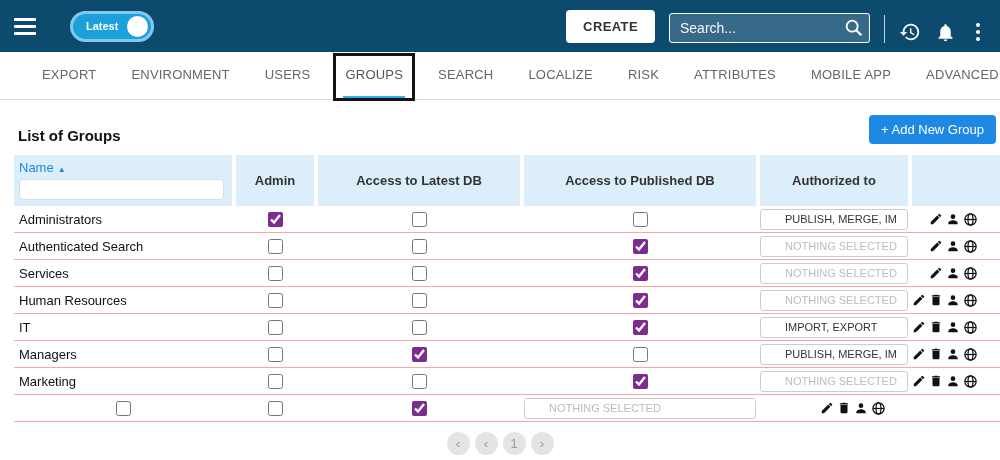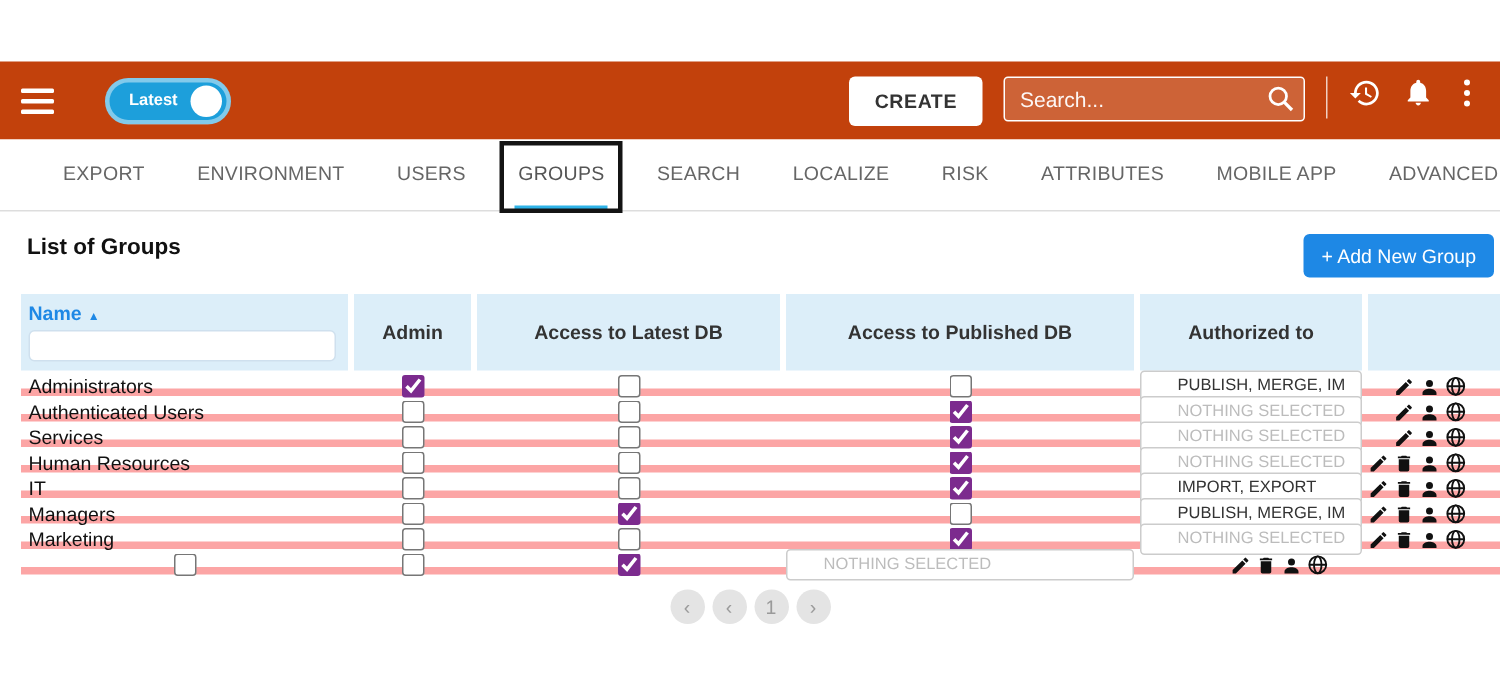--- a/index.html
+++ b/index.html
@@ -5,35 +5,35 @@
   * { box-sizing: border-box; }
   html,body { margin:0; padding:0; }
   body {
     width:1000px; height:460px; overflow:hidden;
     font-family:"Liberation Sans", sans-serif;
     background:#fff;
   }
 
   
   .topbar {
-    height:52px; background:#c2410c;
-    display:flex; align-items:center; padding:0 14px;margin-top:41px;
+    height:52px; background:#0c4a6e;
+    display:flex; align-items:center; padding:0 14px;
   }
   .hamburger { width:22px; display:flex; flex-direction:column; gap:4px; cursor:pointer; }
   .hamburger span { height:3px; background:#fff; border-radius:1px; }
 
   .toggle {
     margin-left:34px; display:flex; align-items:center; gap:9px;
     background:#1D9FDB; border:3px solid rgba(255,255,255,0.45);
     border-radius:999px; padding:2px 3px 2px 13px; cursor:pointer;
   }
   .toggle-label { color:#fff; font-size:11px; font-weight:bold; }
   .knob { width:21px; height:21px; border-radius:50%; background:#fff; display:block; }
 
-  .topbar-right { margin-left:auto; display:flex; align-items:flex-start; gap:14px; }
+  .topbar-right { margin-left:auto; display:flex; align-items:flex-end; gap:14px; }
   .create-btn {
     background:#fff; border:none; border-radius:4px; padding:9px 17px;
     font-family:inherit; font-size:13px; font-weight:bold; color:#333;
     letter-spacing:.4px; cursor:pointer;
   }
   .search { position:relative; width:201px; }
   .search input {
     width:100%; height:30px; background:rgba(255,255,255,0.18);
     border:1px solid #fff; border-radius:3px; color:#fff;
     padding:0 30px 0 10px; font-family:inherit; font-size:14px; outline:none;
@@ -56,21 +56,21 @@
     position:relative; letter-spacing:.2px; white-space:nowrap;
   }
   .tab.active { border-bottom-color:#2FB3E8; color:#555; }
   .tab.annotated::after {
     content:""; position:absolute; left:-10px; right:-10px; top:1px; bottom:-5px;
     border:3px solid #141414; pointer-events:none; z-index:5;
   }
 
   
   .page-head {
-    display:flex; align-items:flex-start; justify-content:space-between;
+    display:flex; align-items:flex-end; justify-content:space-between;
     padding:15px 4px 11px 18px;
   }
   .page-head h2 { margin:0; font-size:15px; font-weight:bold; color:#111; }
   .add-btn {
     background:#1E88E5; color:#fff; border:none; border-radius:4px;
     padding:7px 12px; font-family:inherit; font-size:13px; cursor:pointer;
   }
 
   
   .table { margin-left:14px; }
@@ -78,28 +78,28 @@
     display:grid;
     grid-template-columns:218px 78px 202px 232px 148px 1fr;
     column-gap:4px;
   }
   .thead .hcell { background:#DCEEF9; }
   .hcell.center {
     display:flex; align-items:center; justify-content:center;
     font-weight:bold; font-size:13px; color:#333;
   }
   .name-h { padding:5px 8px 6px 5px; }
-  .sort { cursor:pointer; font-size:13px; color:#1E88E5; font-weight:bold; }
+  .sort { cursor:pointer; font-size:13px; color:#1E88E5; font-weight:normal; }
   .sort .arrow { font-size:8px; margin-left:4px; }
   .filter {
     width:100%; height:21px; border:1px solid #cfe0ee; border-radius:4px;
     margin-top:4px; outline:none; padding:0 6px; font-family:inherit; font-size:12px;
   }
 
-  .trow { height:17px; border-bottom:5px solid #fca5a5; align-items:center; }
+  .trow { height:27px; border-bottom:1px solid #fca5a5; align-items:center; }
   .cell.cname { font-size:13px; color:#111; padding-left:5px; white-space:nowrap; overflow:hidden; }
   .cell.center { display:flex; justify-content:center; align-items:center; }
   .cc { display:flex; }
   .cc input { width:15px; height:15px; accent-color:#7C2B8E; margin:0; cursor:pointer; }
   .sel {
     height:21px; border:1px solid #ccc; border-radius:3px; background:#fff;
     font-size:11px; color:#333; line-height:19px; padding:0 24px;
     overflow:hidden; white-space:nowrap; cursor:pointer;
   }
   .sel.empty { color:#bcbcbc; }
@@ -232,21 +232,21 @@
           <span class="aicon">
             <svg width="15" height="15" viewBox="0 0 24 24" fill="none" stroke="#111" stroke-width="2">
               <circle cx="12" cy="12" r="9"></circle>
               <ellipse cx="12" cy="12" rx="4" ry="9"></ellipse>
               <path d="M3 12h18"></path>
             </svg>
           </span>
         </div>
       </div>
       <div class="trow">
-        <div class="cell cname">Authenticated Users</div>
+        <div class="cell cname">Authenticated Search</div>
         <div class="cell center">
           <label class="cc">
             <input type="checkbox" style="">
           </label>
         </div>
         <div class="cell center">
           <label class="cc">
             <input type="checkbox" style="">
           </label>
         </div>

